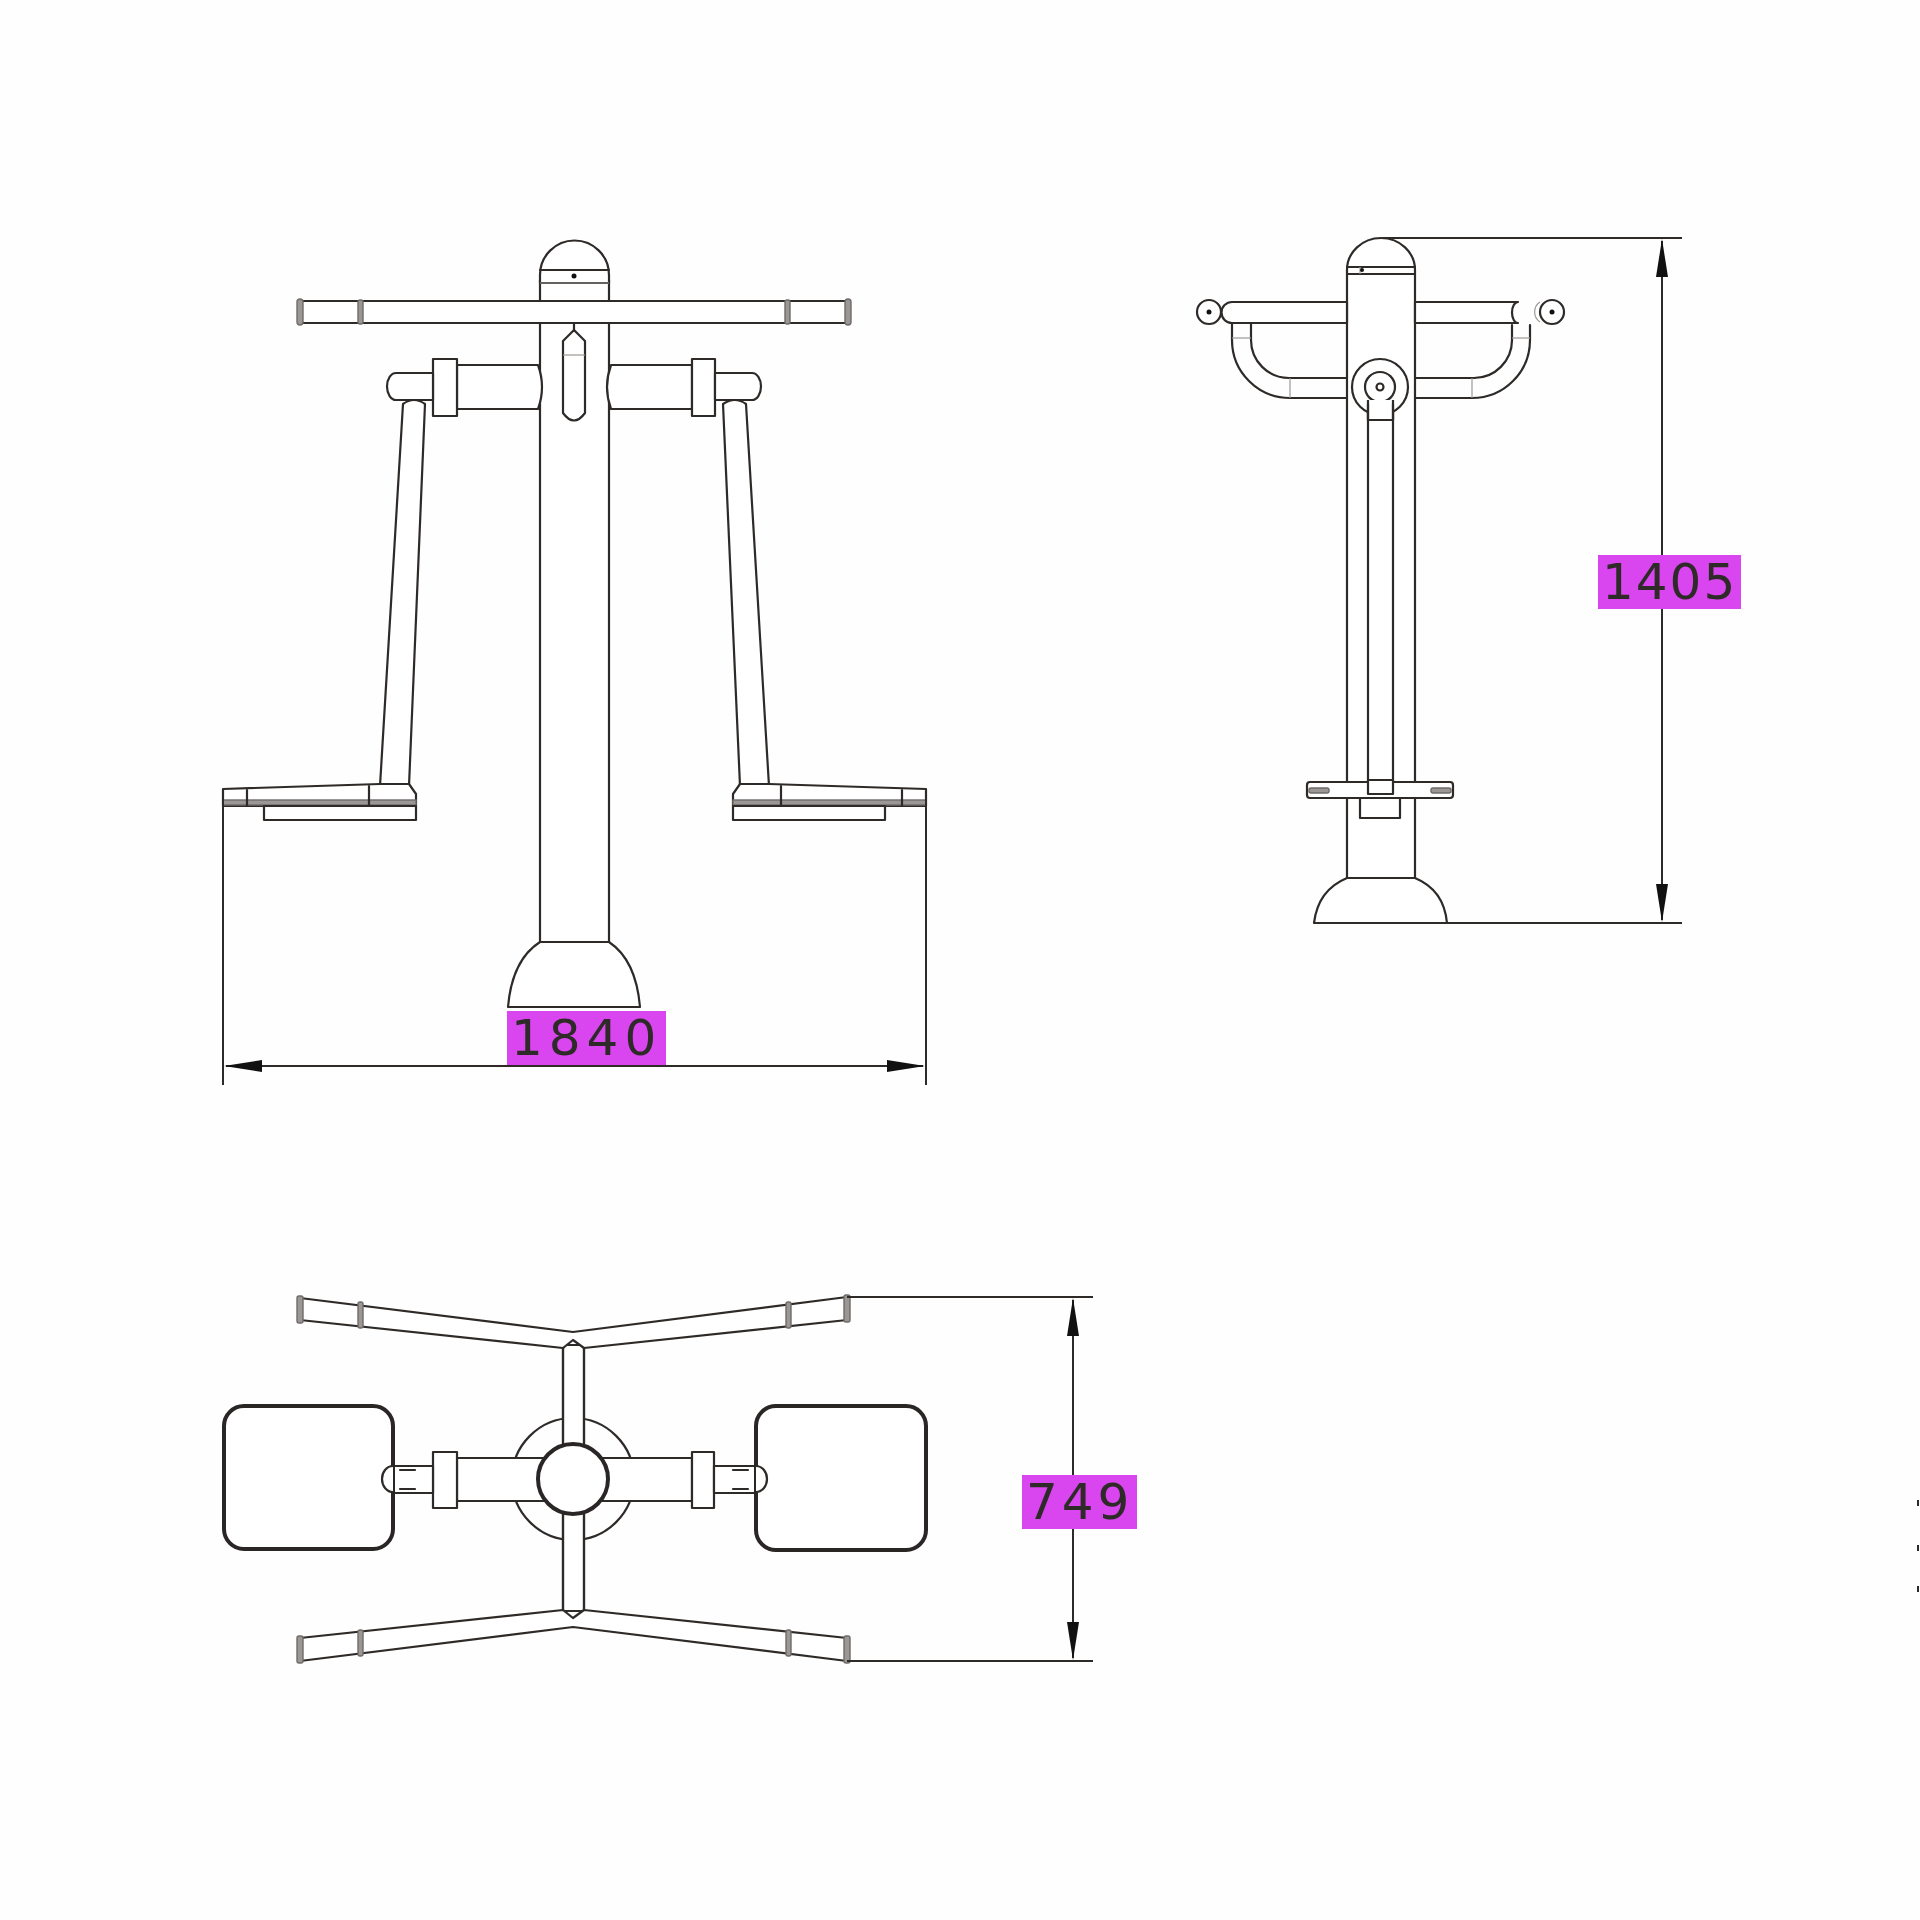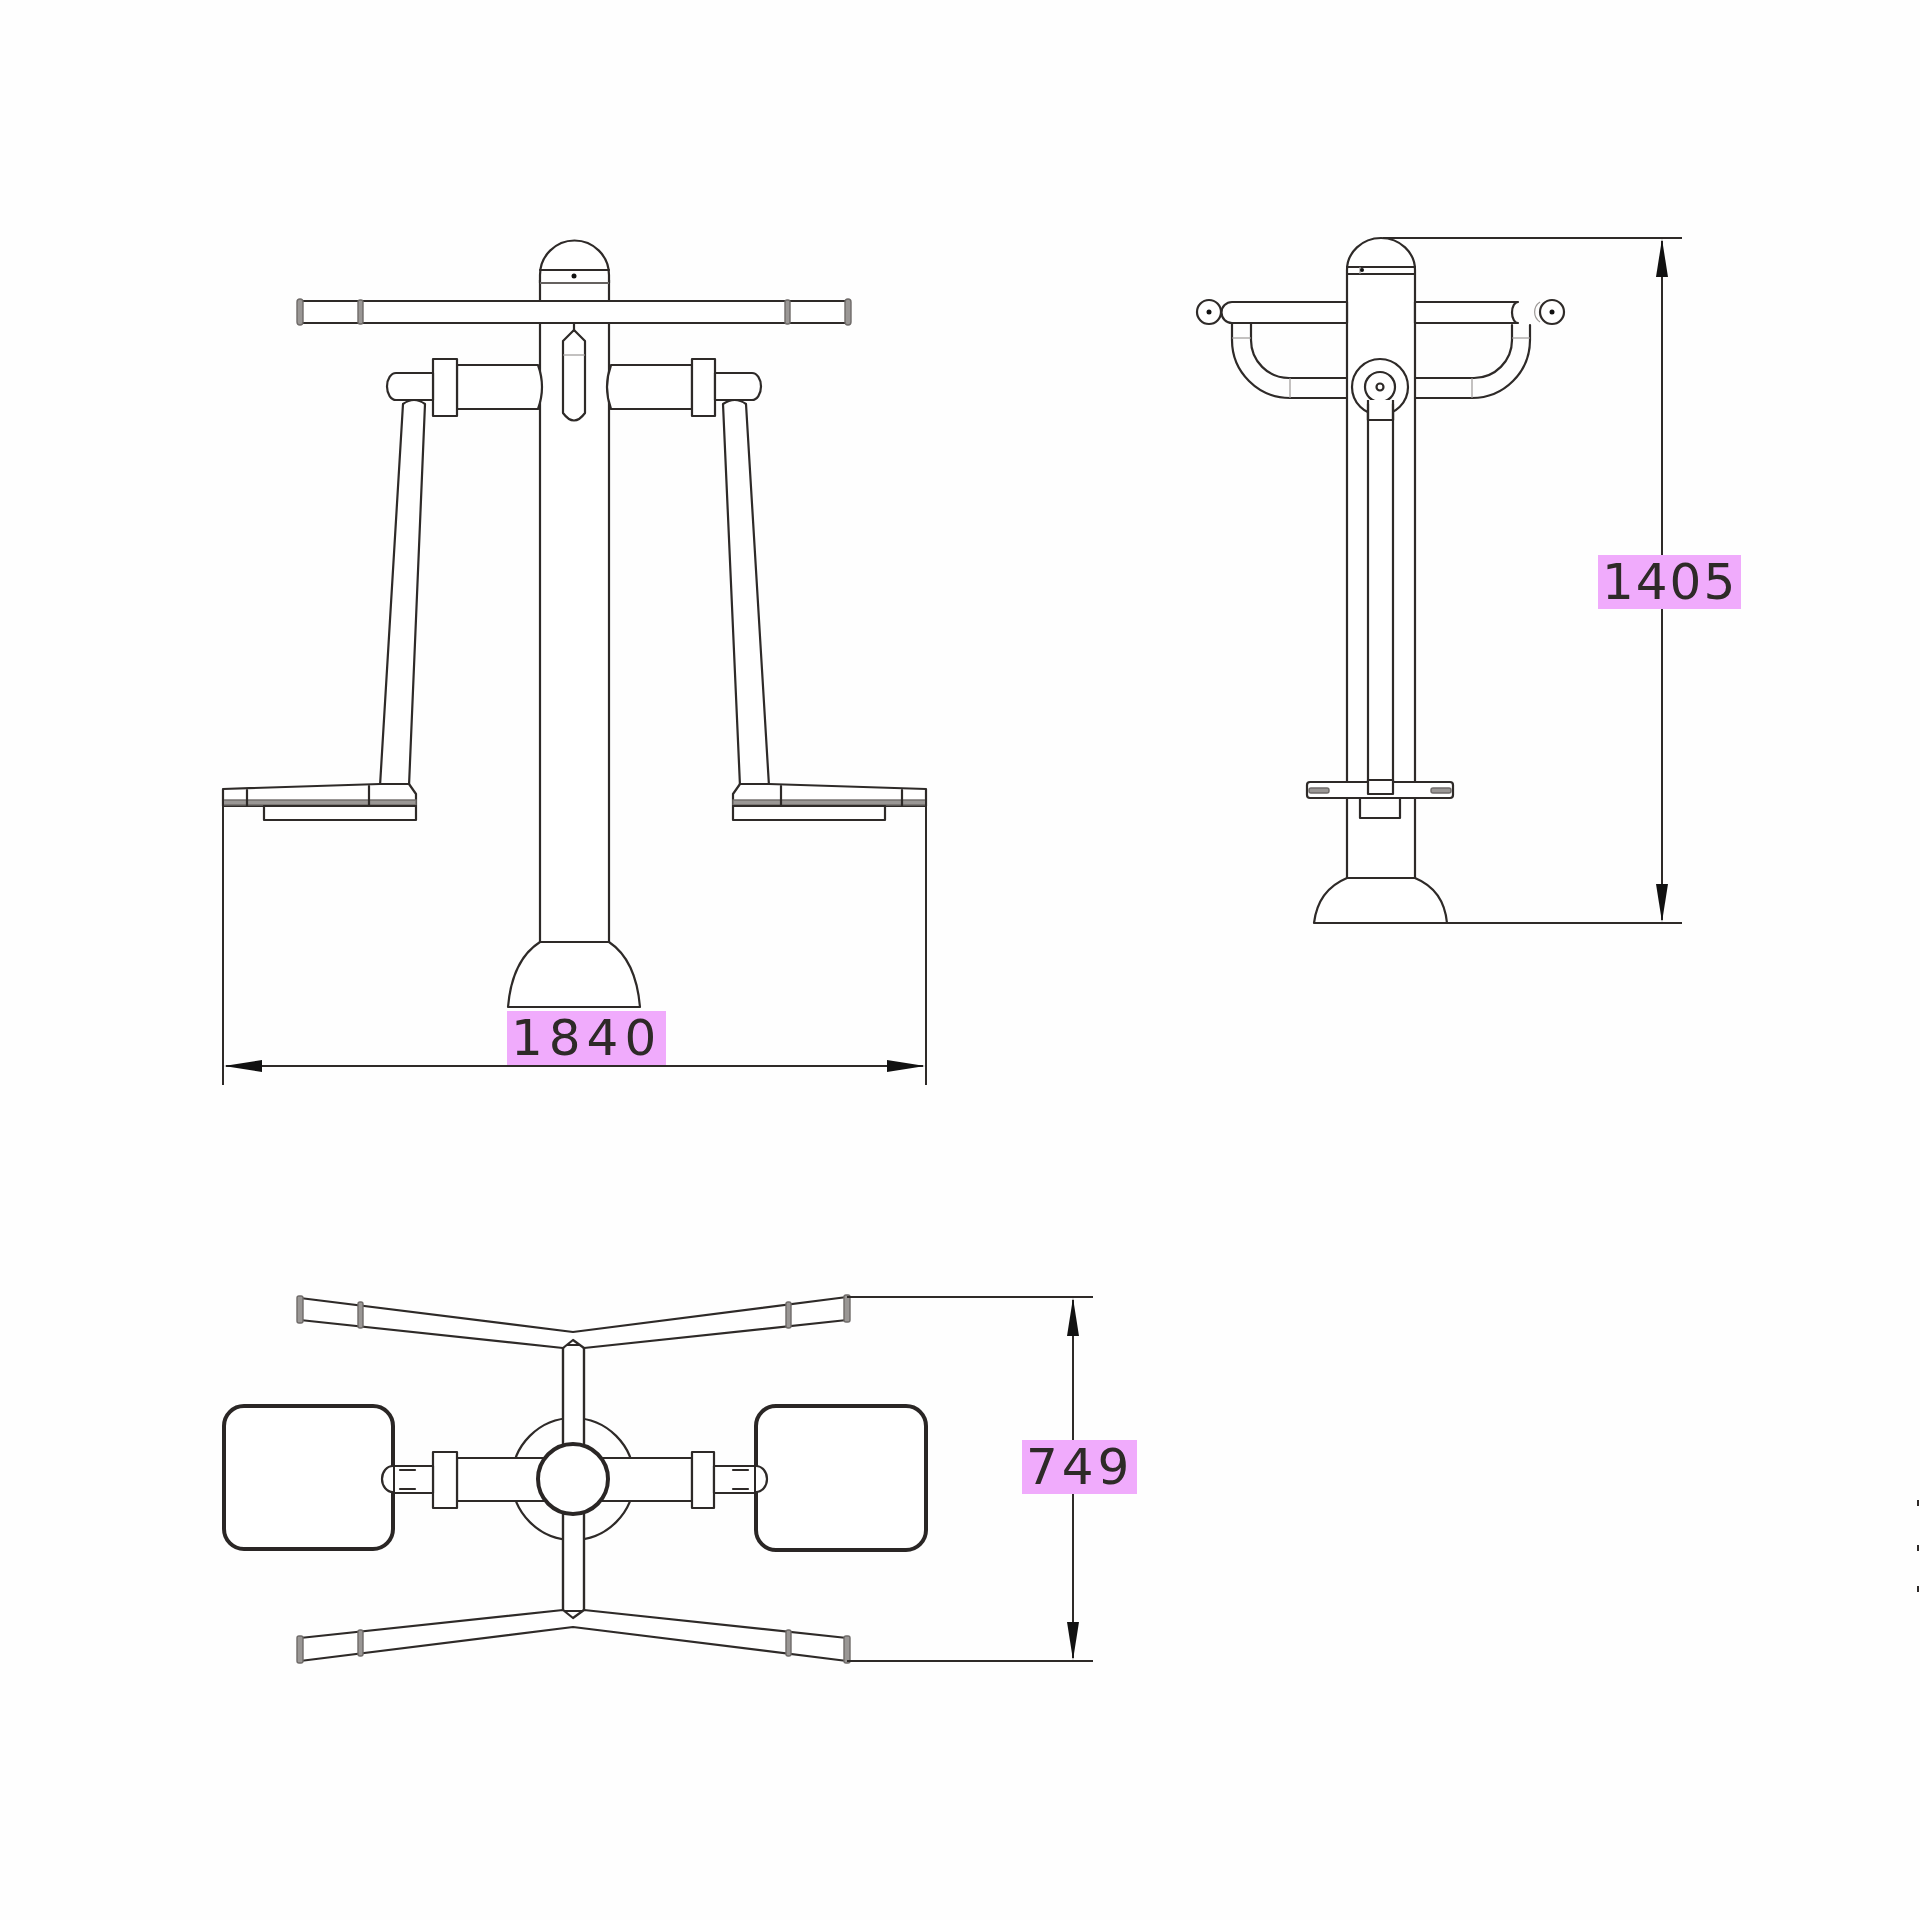--- a/index.html
+++ b/index.html
@@ -5,21 +5,21 @@
   html, body { margin: 0; padding: 0; background: #ffffff; }
   #canvas { position: relative; width: 1920px; height: 1920px; background: #fefefe; overflow: hidden; }
   svg { position: absolute; left: 0; top: 0; }
   .ln { fill: none; stroke: #2e2a28; stroke-width: 2.2; stroke-linejoin: round; stroke-linecap: round; }
   .lnw { fill: #ffffff; stroke: #2e2a28; stroke-width: 2.2; stroke-linejoin: round; }
   .thick { fill: #ffffff; stroke: #2a2625; stroke-width: 4; }
   .grey { fill: #9a9795; stroke: #6f6b69; stroke-width: 1.4; }
   .hair { fill: none; stroke: #9c9896; stroke-width: 1.2; }
   .dim { fill: none; stroke: #2e2a28; stroke-width: 2; }
   .arrow { fill: #111; stroke: none; }
-  .dimtext { position: absolute; font-family: "DejaVu Sans", sans-serif; color: #2e2a28; font-size: 50px; letter-spacing: 6px; line-height: 1; white-space: nowrap; background: #f0abfc; padding: 2px 4px; }
+  .dimtext { position: absolute; font-family: "DejaVu Sans", sans-serif; color: #2e2a28; font-size: 50px; letter-spacing: 6px; line-height: 1; white-space: nowrap; background: #d946ef; padding: 2px 4px; }
 </style>
 </head>
 <body>
 
 <div id="canvas">
 
   <svg width="1920" height="1920" viewBox="0 0 1920 1920">
 
     <g>
 
@@ -177,15 +177,15 @@
 
     <g>
       <line class="dim" x1="1918" y1="1500" x2="1918" y2="1506"></line>
       <line class="dim" x1="1918" y1="1545" x2="1918" y2="1551"></line>
       <line class="dim" x1="1918" y1="1586" x2="1918" y2="1592"></line>
     </g>
   </svg>
 
   <div class="dimtext" style="left:507px; top:1011px;">1840</div>
   <div class="dimtext" style="left:1598px; top:555px; letter-spacing:2px;">1405</div>
-  <div class="dimtext" style="left:1022px; top:1440px; letter-spacing:4px;">749</div>
+  <div class="dimtext" style="left:1022px; top:1475px; letter-spacing:4px;">749</div>
 
 </div>
 
 </body></html>

